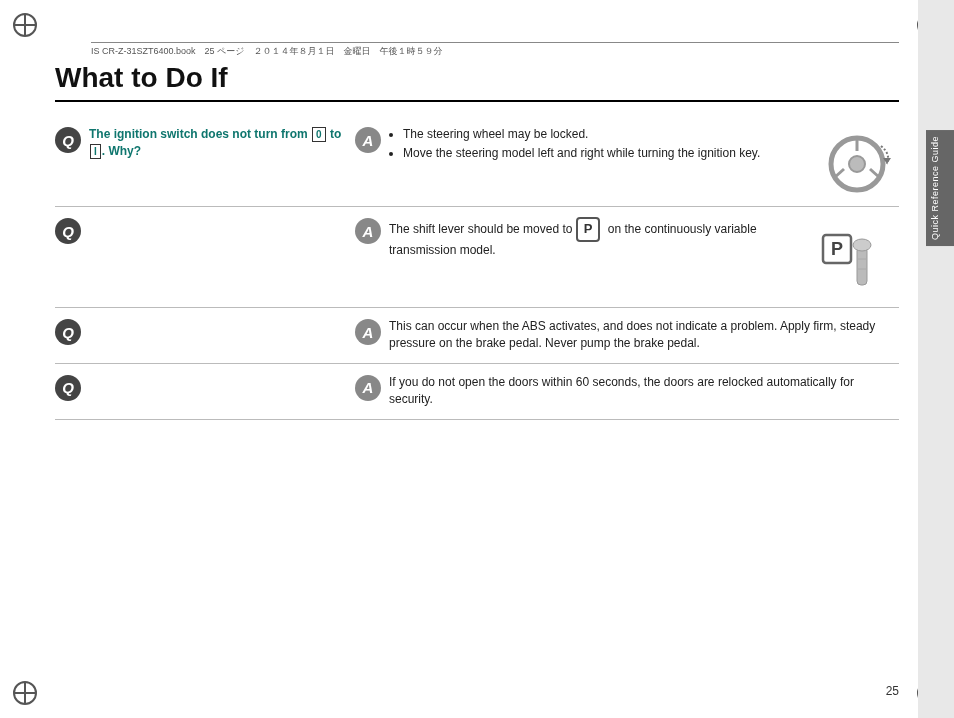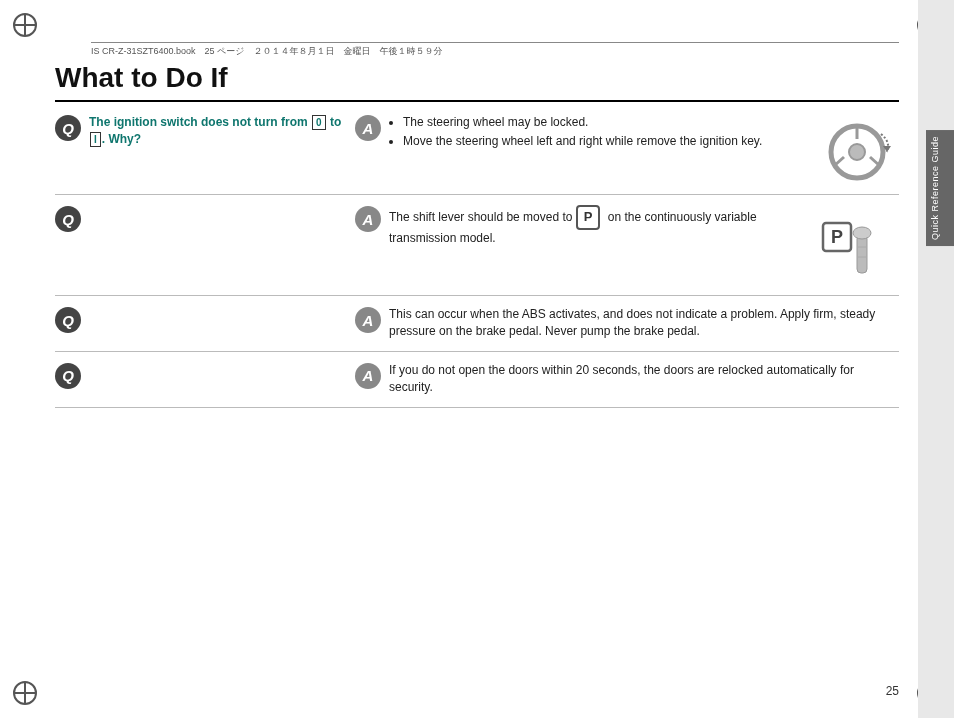--- a/index.html
+++ b/index.html
@@ -114,21 +114,21 @@
       left: 55px;
       right: 55px;
       bottom: 35px;
     }
 
     
     .page-title {
       font-size: 28px;
       font-weight: bold;
       color: #111;
-      margin-bottom: 2px;
+      margin-bottom: 14px;
       border-bottom: 2px solid #000;
       padding-bottom: 6px;
     }
 
     
     .qa-section {
       border-bottom: 1px solid #bbb;
       padding: 10px 0;
       display: flex;
       gap: 10px;
@@ -300,21 +300,21 @@
       </div>
     </div>
     <div class="content-and-image">
       <div class="a-block">
         <div class="a-icon">
           <span>A</span>
         </div>
         <div class="a-text">
           <ul>
             <li>The steering wheel may be locked.</li>
-            <li>Move the steering wheel left and right while remove the ignition key.</li>
+            <li>Move the steering model left and right while turning the ignition key.</li>
           </ul>
         </div>
       </div>
       <div class="illustration">
 
         <svg class="steering-wheel-img" viewBox="0 0 80 70" xmlns="http://www.w3.org/2000/svg">
 
           <circle cx="38" cy="38" r="26" fill="none" stroke="#999" stroke-width="5"></circle>
 
           <line x1="38" y1="12" x2="38" y2="25" stroke="#999" stroke-width="3"></line>
@@ -383,18 +383,18 @@
     <div class="q-block">
       <div class="q-icon">
         <span>Q</span>
       </div>
     </div>
     <div class="a-block">
       <div class="a-icon">
         <span>A</span>
       </div>
       <div class="a-text">
-        If you do not open the doors within 20 seconds, the doors are relocked automatically for security.
+        If you do not open the doors within 60 seconds, the doors are relocked automatically for security.
       </div>
     </div>
   </div>
 
 </div>
 
 </body></html>

